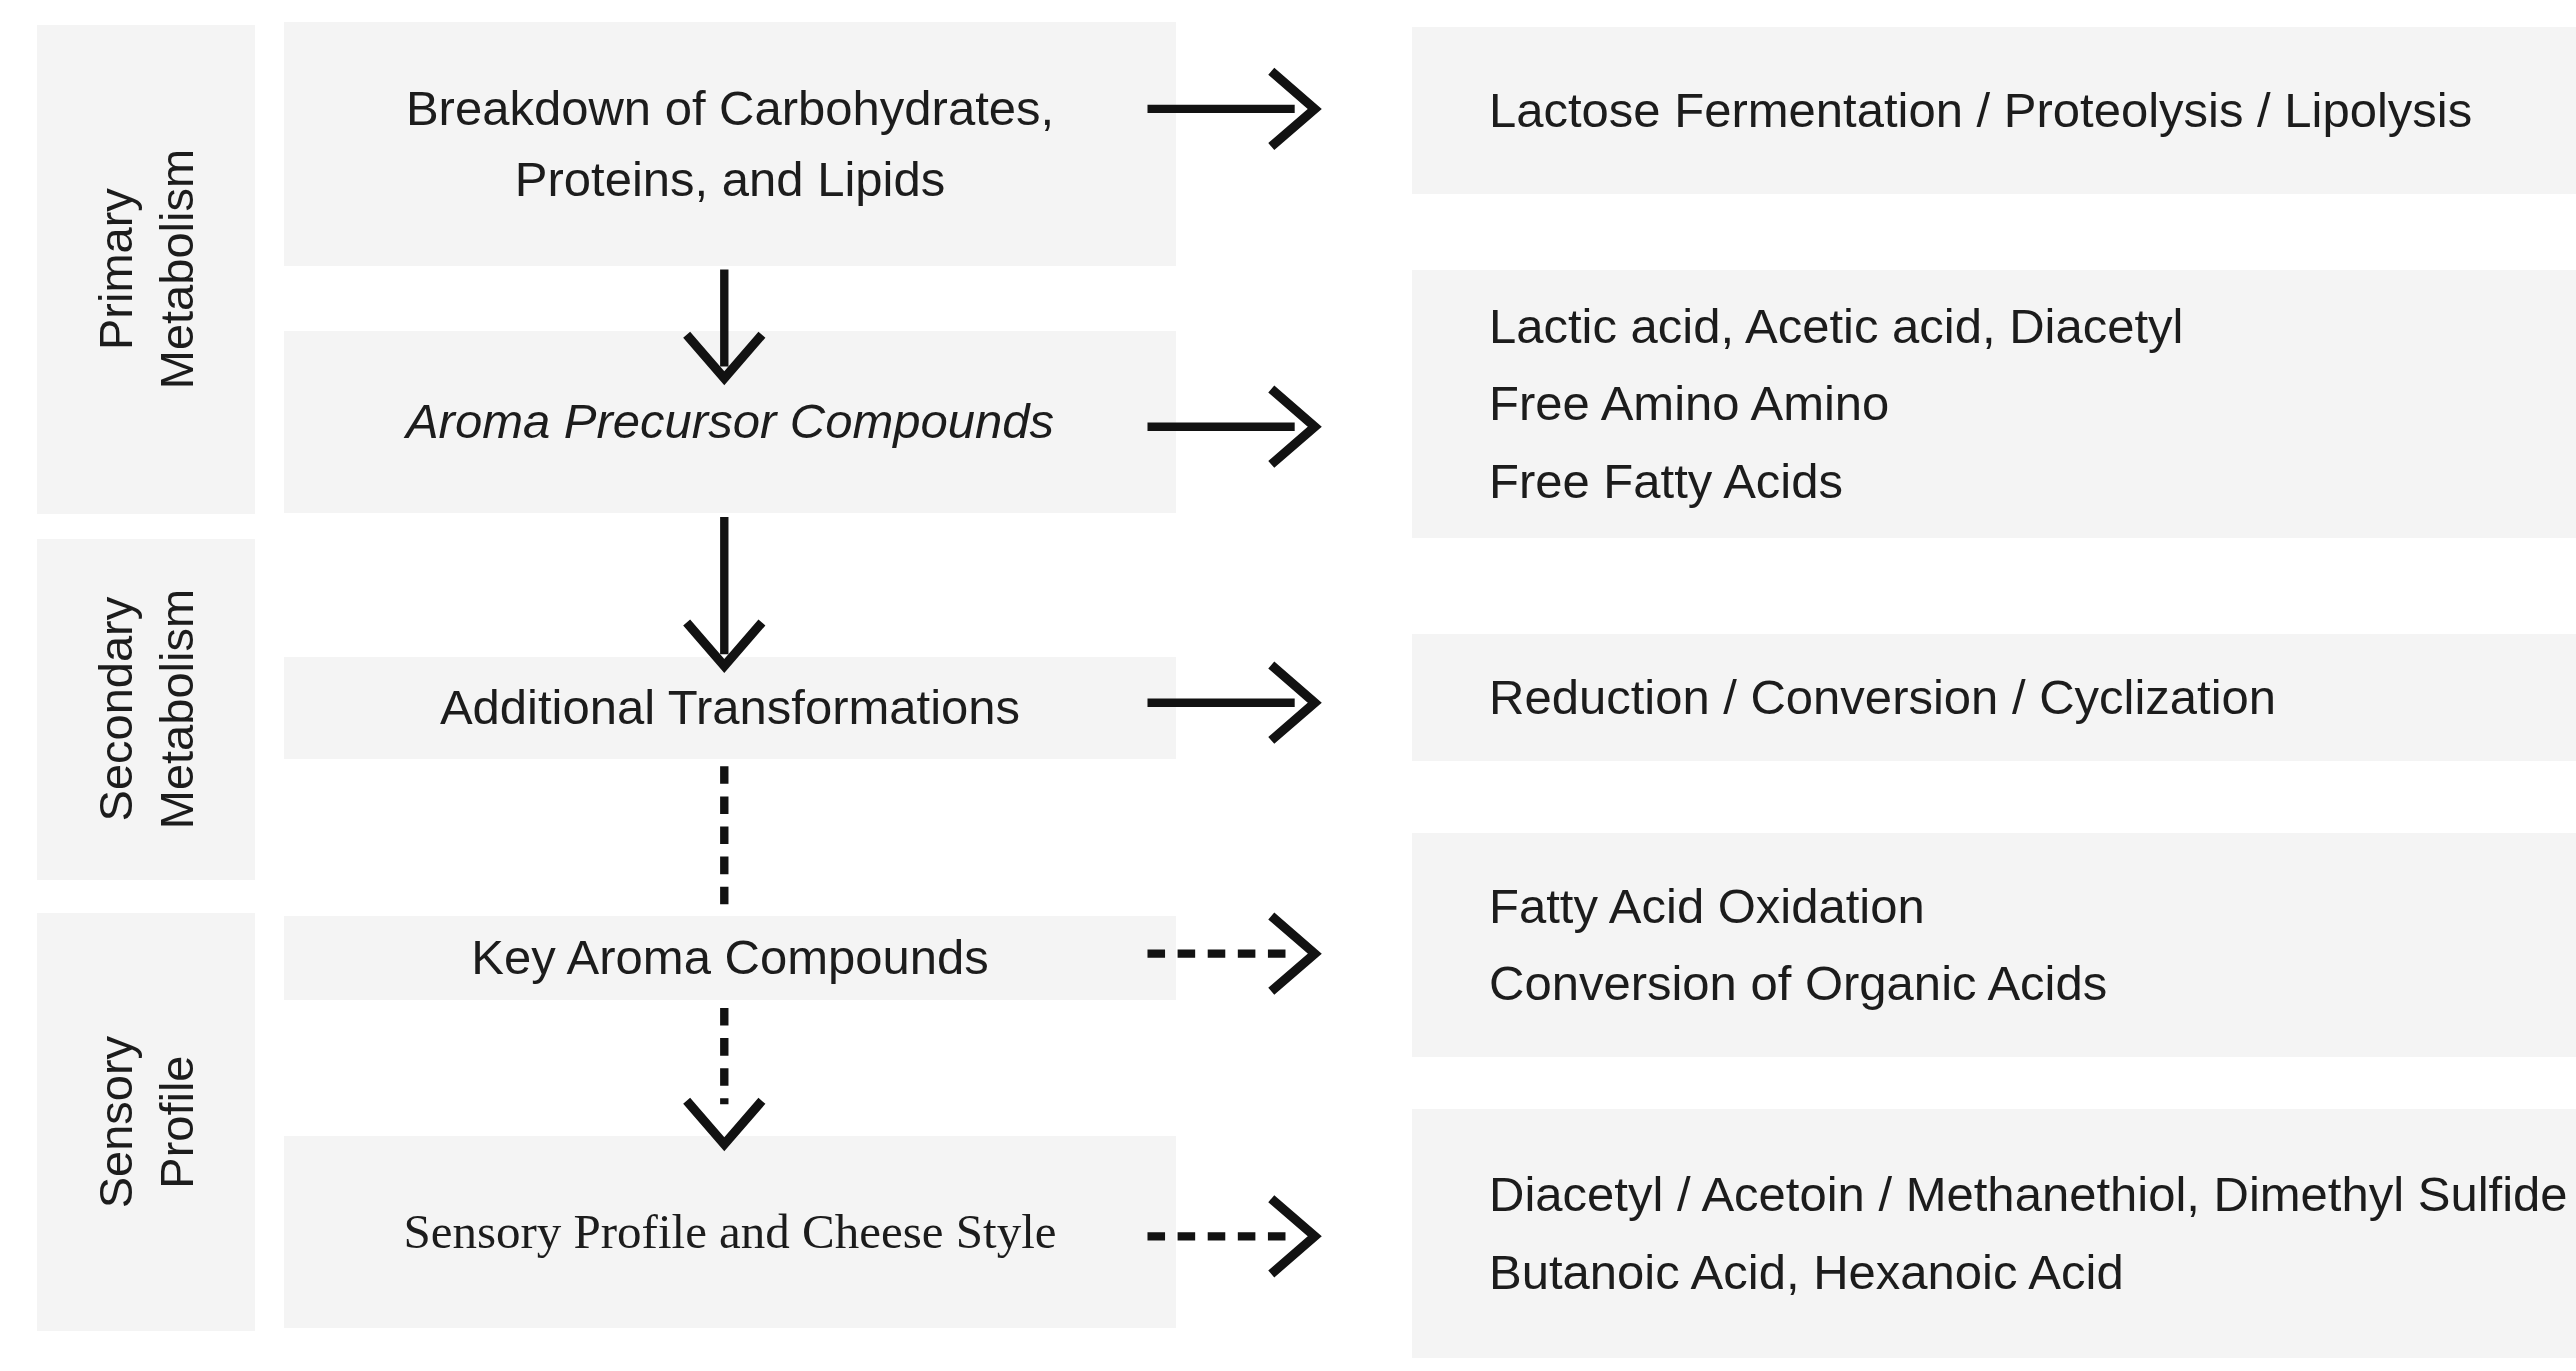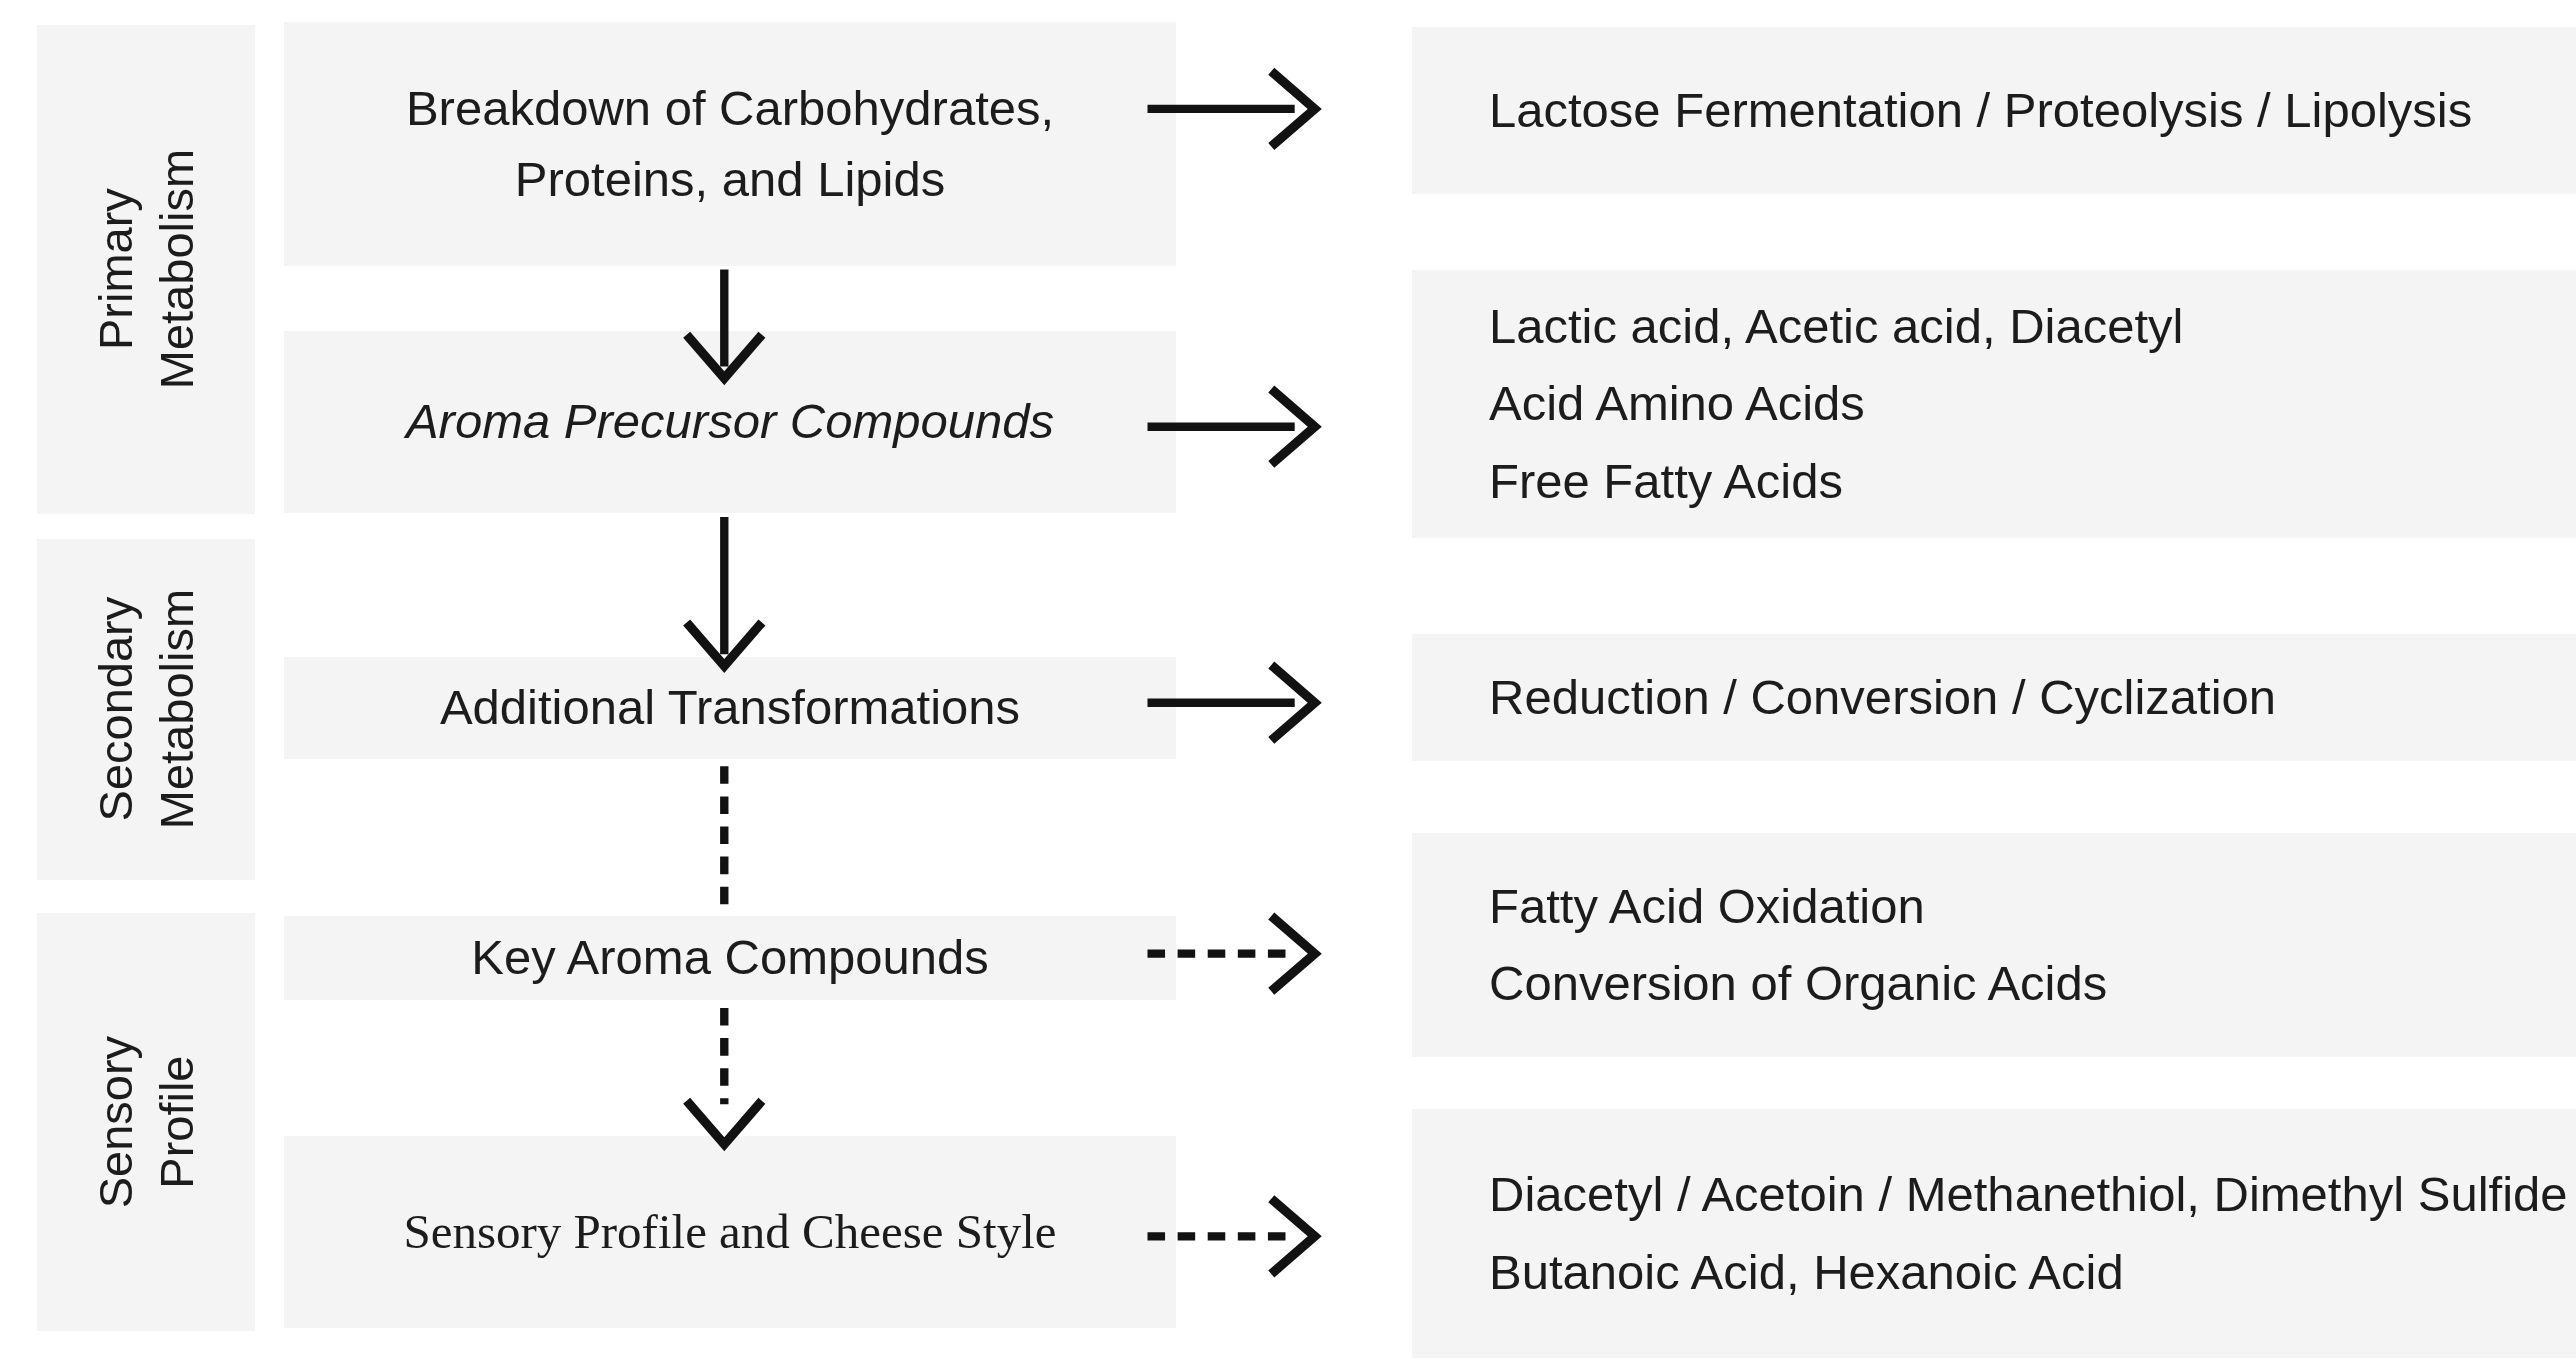--- a/index.html
+++ b/index.html
@@ -85,21 +85,21 @@
   </div>
   <div class="box node node-m5">
     <span>Sensory Profile and Cheese Style</span>
   </div>
 
   <div class="box out out-1">
     <span>Lactose Fermentation / Proteolysis / Lipolysis</span>
   </div>
   <div class="box out out-2">
     <span>Lactic acid, Acetic acid, Diacetyl</span>
-    <span>Acid Amino Acids</span>
+    <span>Free Amino Amino</span>
     <span>Free Fatty Acids</span>
   </div>
   <div class="box out out-3">
     <span>Reduction / Conversion / Cyclization</span>
   </div>
   <div class="box out out-4">
     <span>Fatty Acid Oxidation</span>
     <span>Conversion of Organic Acids</span>
   </div>
   <div class="box out out-5">

